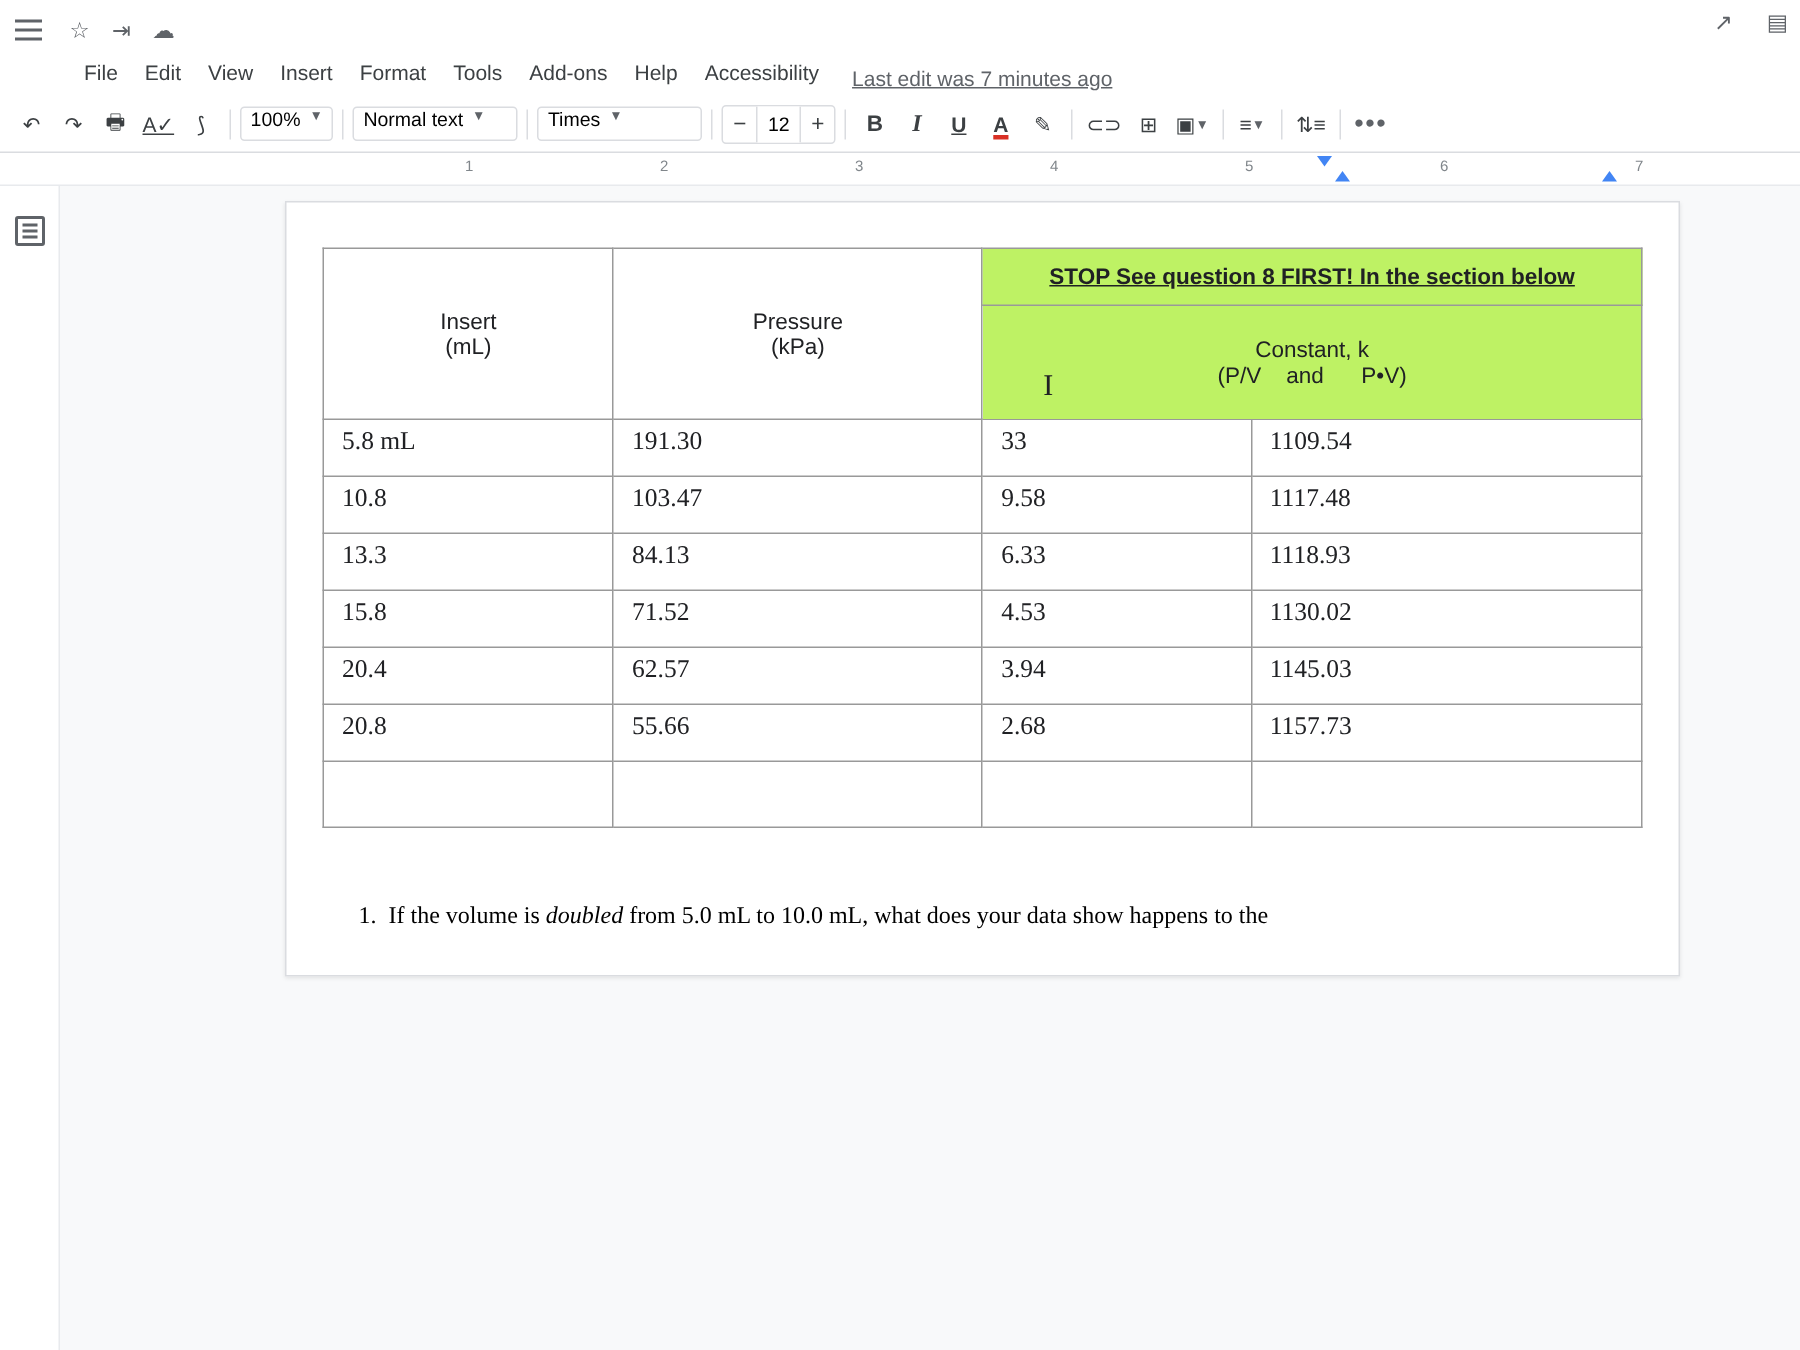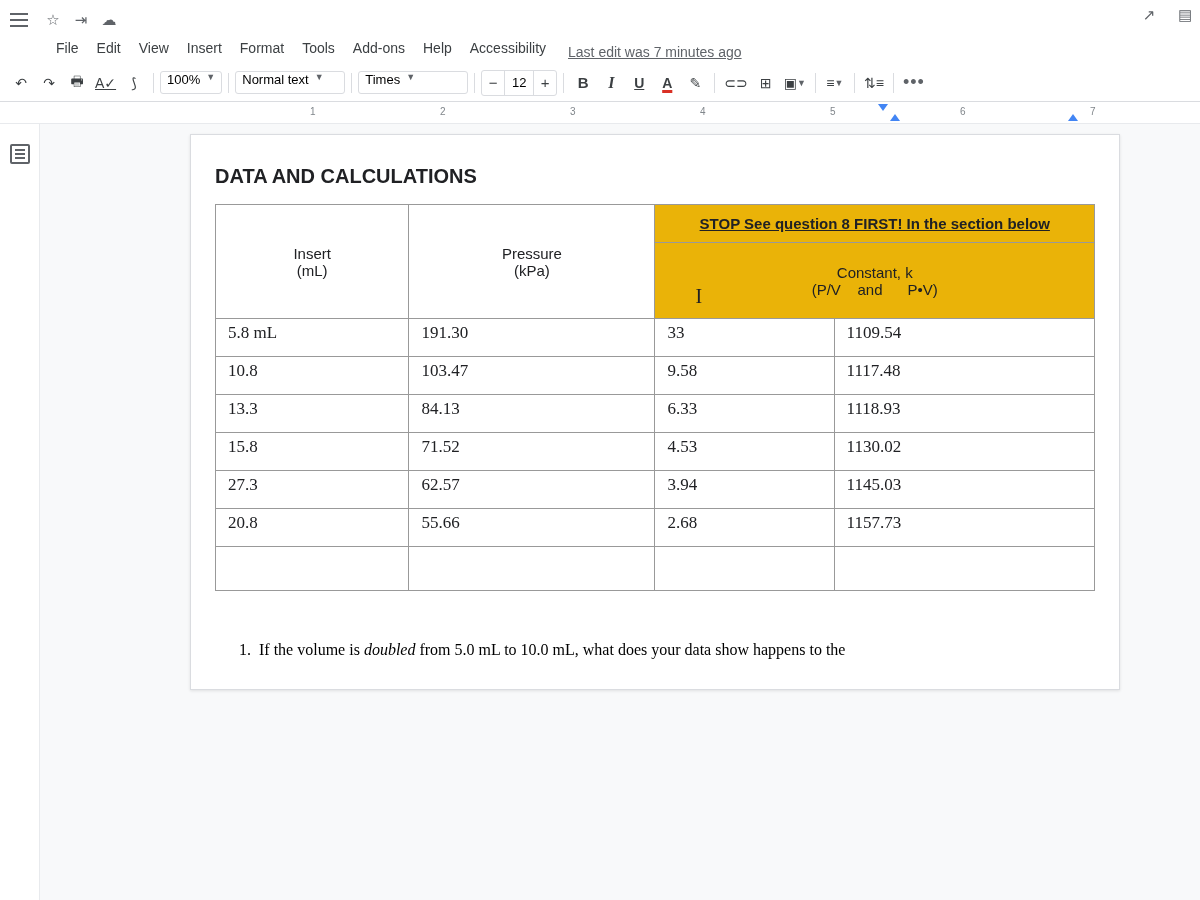--- a/index.html
+++ b/index.html
@@ -268,21 +268,21 @@
     }
     .data-table th {
       font-weight: normal;
       text-align: center;
       vertical-align: middle;
       height: 110px;
       font-family: Arial, sans-serif;
       font-size: 15px;
     }
     .header-merged {
-      background: #eab308;
+      background: #bef264;
       text-align: center;
     }
     .stop-text {
       text-decoration: underline;
       font-weight: bold;
       font-family: Arial, sans-serif;
     }
     .cursor-mark {
       font-family: 'Times New Roman', serif;
       font-size: 20px;
@@ -408,21 +408,20 @@
     <div class="ruler-marker-up" style="left:878px"></div>
   </div>
 </div>
 
 <div class="doc-area">
   <div class="left-sidebar">
     <div class="outline-icon"></div>
   </div>
 
   <div class="page">
-    <div class="section-heading">DATA AND CALCULATIONS</div>
 
     <table class="data-table">
       <thead>
         <tr>
           <th rowspan="2" style="width:22%">
             <span>Insert</span><br>
             <span>(mL)</span>
           </th>
           <th rowspan="2" style="width:28%">
             <span>Pressure</span><br>
@@ -464,21 +463,21 @@
             <td>6.33</td>
             <td>1118.93</td>
           </tr>
           <tr>
             <td>15.8</td>
             <td>71.52</td>
             <td>4.53</td>
             <td>1130.02</td>
           </tr>
           <tr>
-            <td>27.3</td>
+            <td>20.4</td>
             <td>62.57</td>
             <td>3.94</td>
             <td>1145.03</td>
           </tr>
           <tr>
             <td>20.8</td>
             <td>55.66</td>
             <td>2.68</td>
             <td>1157.73</td>
           </tr>

